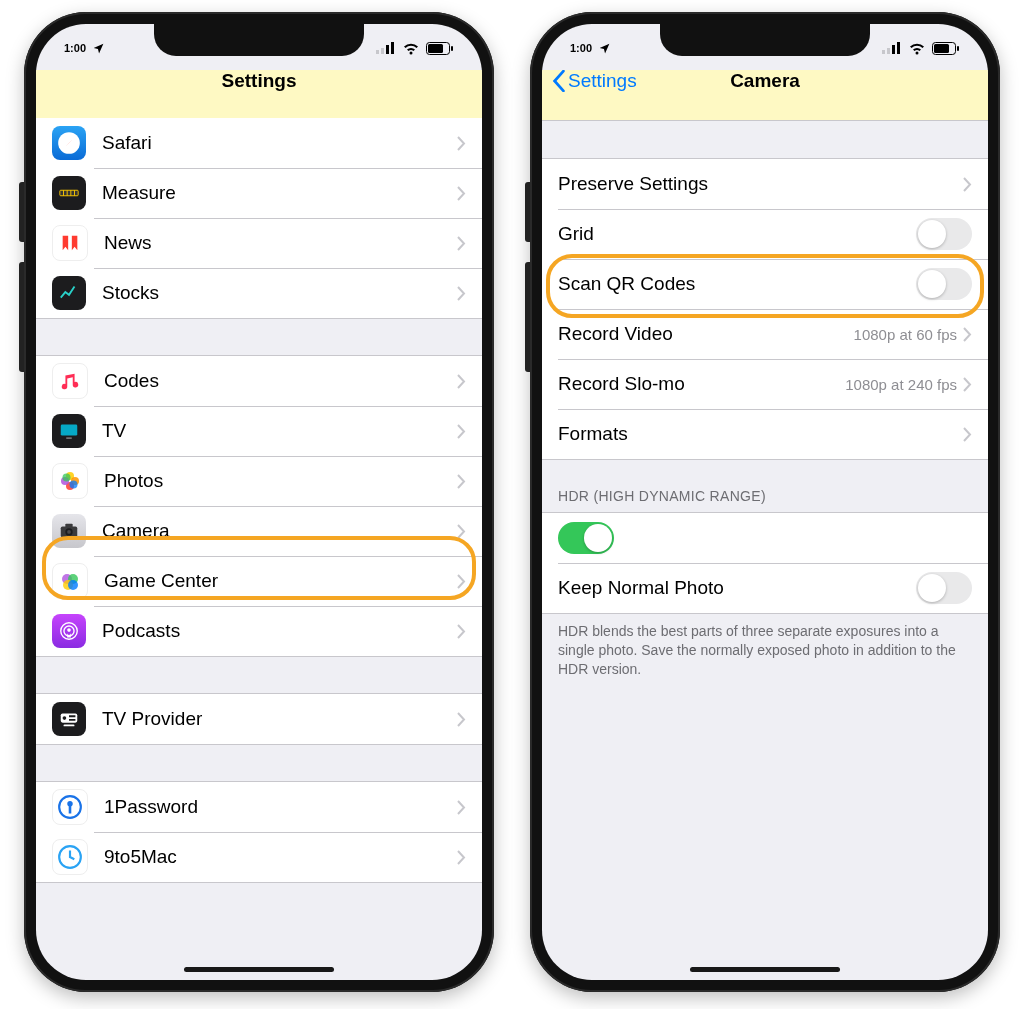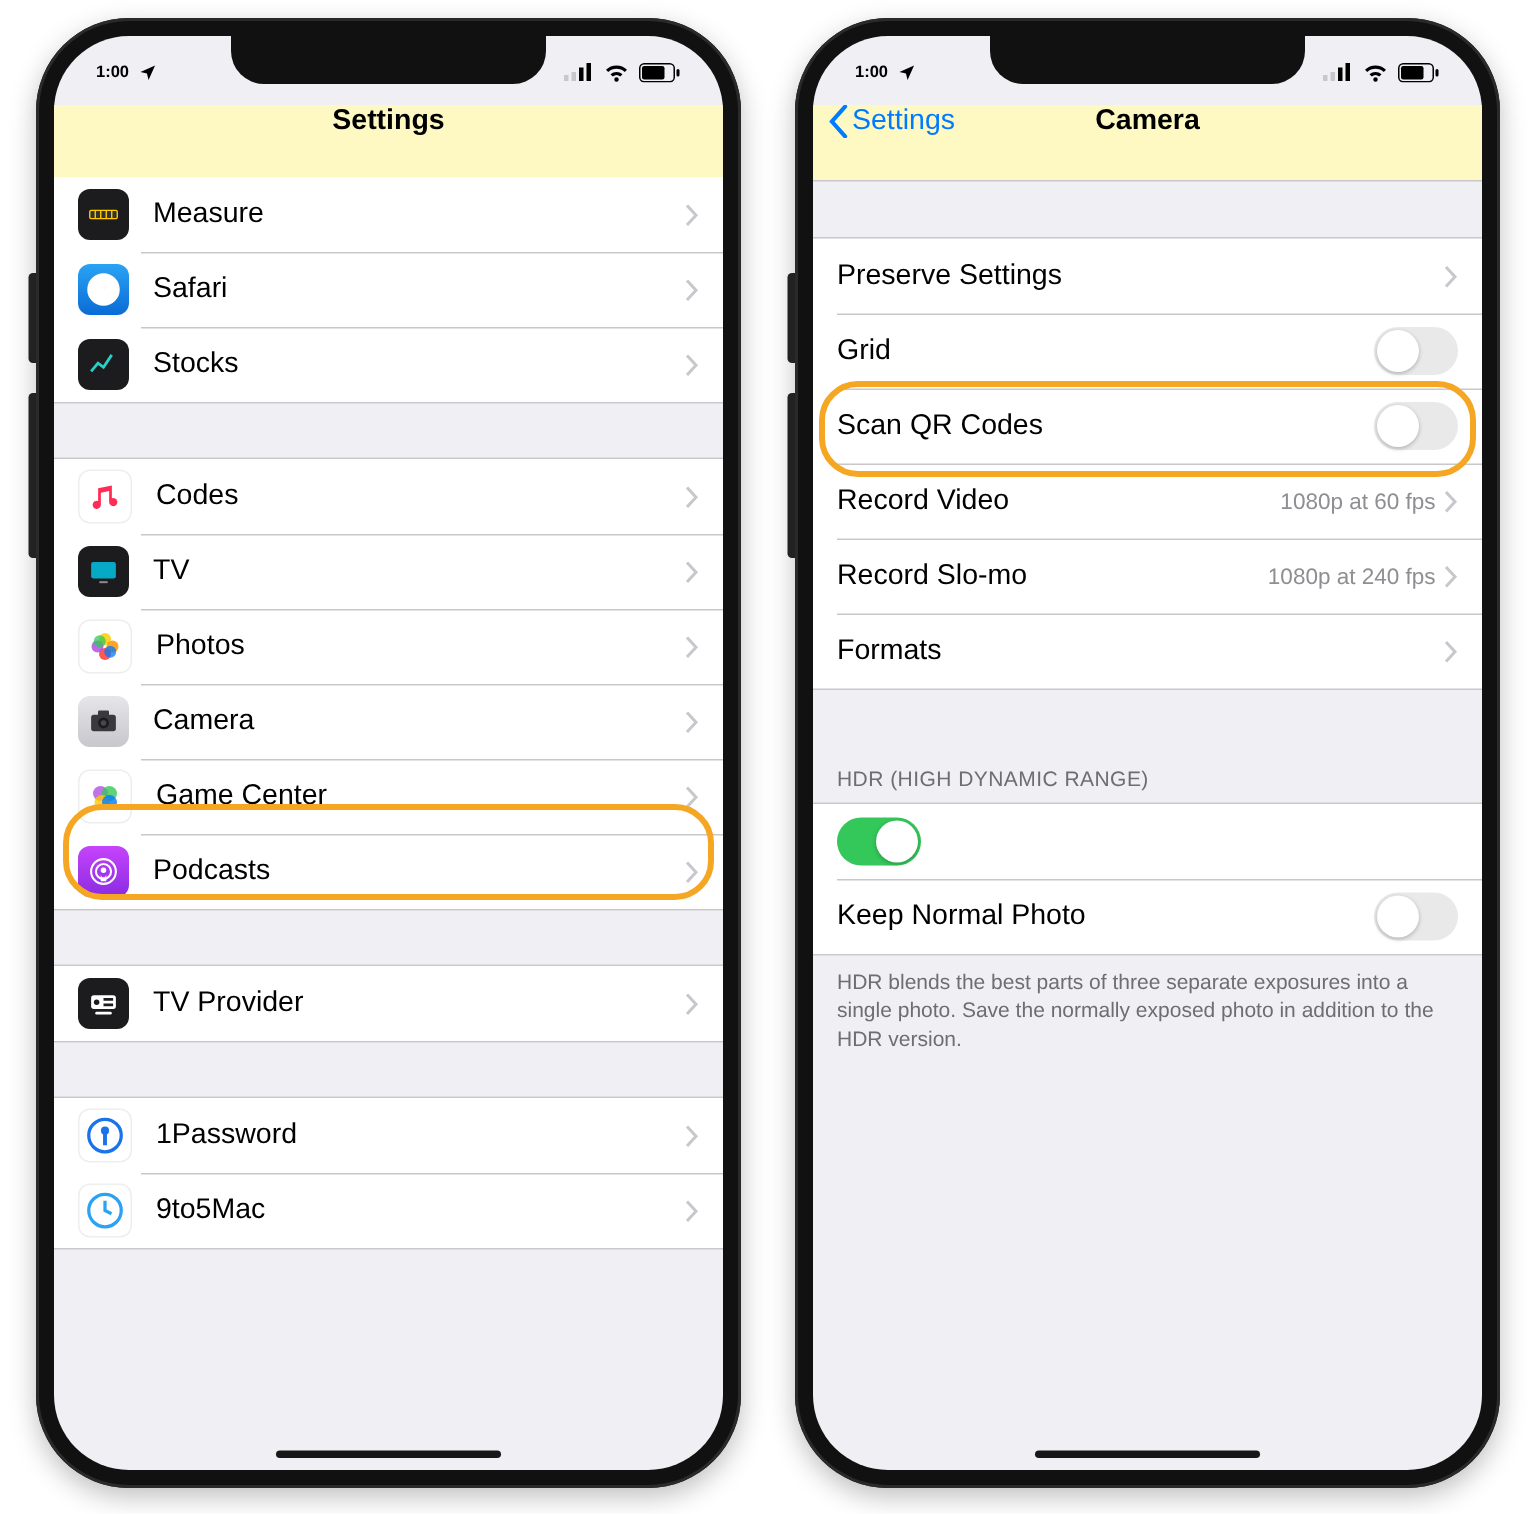--- a/index.html
+++ b/index.html
@@ -23,21 +23,21 @@
   .row + .row::before{content:"";position:absolute;top:0;left:58px;right:0;height:1px;background:#c8c7cc;}
   .row.no-icon + .row.no-icon::before{left:16px;}
   .appicon{width:34px;height:34px;border-radius:8px;margin-right:16px;flex-shrink:0;display:flex;align-items:center;justify-content:center;font-size:18px;color:#fff;}
   .row-label{flex:1;font-size:19px;color:#000;}
   .row-detail{font-size:15px;color:#8e8e93;margin-right:6px;}
   .chevron{color:#c7c7cc;}
   .toggle{width:56px;height:32px;border-radius:16px;background:#e9e9ea;position:relative;flex-shrink:0;}
   .toggle::after{content:"";position:absolute;top:2px;left:2px;width:28px;height:28px;background:#fff;border-radius:50%;box-shadow:0 1px 3px rgba(0,0,0,.25);}
   .toggle.on{background:#34c759;}
   .toggle.on::after{left:auto;right:2px;}
-  .section-header{font-size:14px;color:#6d6d72;padding:28px 16px 8px;text-transform:uppercase;letter-spacing:.3px;margin-top:23px;}
+  .section-header{font-size:14px;color:#6d6d72;padding:28px 16px 8px;text-transform:uppercase;letter-spacing:.3px;}
   .section-footer{font-size:14px;color:#6d6d72;padding:8px 16px;line-height:1.35;}
   .highlight{position:absolute;border:4px solid #f5a623;border-radius:26px;pointer-events:none;z-index:40;}
   .home-indicator{position:absolute;bottom:8px;left:50%;transform:translateX(-50%);width:150px;height:5px;background:#000;border-radius:3px;opacity:.9;z-index:30;}
   svg{display:block;}
 </style>
 </head>
 <body>
 
 <div class="stage">
 
@@ -75,42 +75,56 @@
               </svg>
             </span>
         </div>
       </div>
       <div class="nav-bar">
         <span class="nav-title">Settings</span>
       </div>
       <div class="content">
         <div class="group" style="border-top:none;">
           <div class="row">
-            <div class="appicon" style="background:#1c1c1e;">
-                <svg width="22" height="22" viewBox="0 0 24 24">
-                  <rect x="2" y="9" width="20" height="6" rx="1" fill="#333" stroke="#ffcc00"></rect>
-                  <path d="M6 9v6M10 9v6M14 9v6M18 9v6" stroke="#ffcc00"></path>
-                </svg>
-              </div>
-            <span class="row-label">Measure</span>
-            <span class="chevron">
-                <svg width="9" height="15" viewBox="0 0 9 15">
-                  <path d="M1 1l6 6.5L1 14" stroke="#c7c7cc" stroke-width="2" fill="none"></path>
-                </svg>
-              </span>
-          </div>
-          <div class="row">
             <div class="appicon" style="background:linear-gradient(#2aa3f4,#0a6bd6);">
                 <svg width="26" height="26" viewBox="0 0 24 24">
                   <circle cx="12" cy="12" r="10" fill="#fff"></circle>
                   <path d="M16 8l-3 3-5 5 3-3z" fill="#ff3b30"></path>
                   <path d="M8 16l5-5 3-3-3 3z" fill="#0a6bd6"></path>
                 </svg>
               </div>
             <span class="row-label">Safari</span>
+            <span class="chevron">
+                <svg width="9" height="15" viewBox="0 0 9 15">
+                  <path d="M1 1l6 6.5L1 14" stroke="#c7c7cc" stroke-width="2" fill="none"></path>
+                </svg>
+              </span>
+          </div>
+          <div class="row">
+            <div class="appicon" style="background:#1c1c1e;">
+                <svg width="22" height="22" viewBox="0 0 24 24">
+                  <rect x="2" y="9" width="20" height="6" rx="1" fill="#333" stroke="#ffcc00"></rect>
+                  <path d="M6 9v6M10 9v6M14 9v6M18 9v6" stroke="#ffcc00"></path>
+                </svg>
+              </div>
+            <span class="row-label">Measure</span>
+            <span class="chevron">
+                <svg width="9" height="15" viewBox="0 0 9 15">
+                  <path d="M1 1l6 6.5L1 14" stroke="#c7c7cc" stroke-width="2" fill="none"></path>
+                </svg>
+              </span>
+          </div>
+          <div class="row">
+            <div class="appicon" style="background:#fff;border:1px solid #eee;">
+                <svg width="22" height="22" viewBox="0 0 24 24">
+                  <path d="M4 4h6v16L7 16 4 20z" fill="#ff3b30"></path>
+                  <path d="M14 4h6v16l-3-4-3 4z" fill="#ff3b30"></path>
+                </svg>
+              </div>
+            <span class="row-label">News</span>
             <span class="chevron">
                 <svg width="9" height="15" viewBox="0 0 9 15">
                   <path d="M1 1l6 6.5L1 14" stroke="#c7c7cc" stroke-width="2" fill="none"></path>
                 </svg>
               </span>
           </div>
           <div class="row">
             <div class="appicon" style="background:#1c1c1e;">
                 <svg width="22" height="22" viewBox="0 0 24 24">
                   <path d="M3 17l5-6 4 3 6-9" stroke="#29d0c8" stroke-width="2" fill="none"></path>

